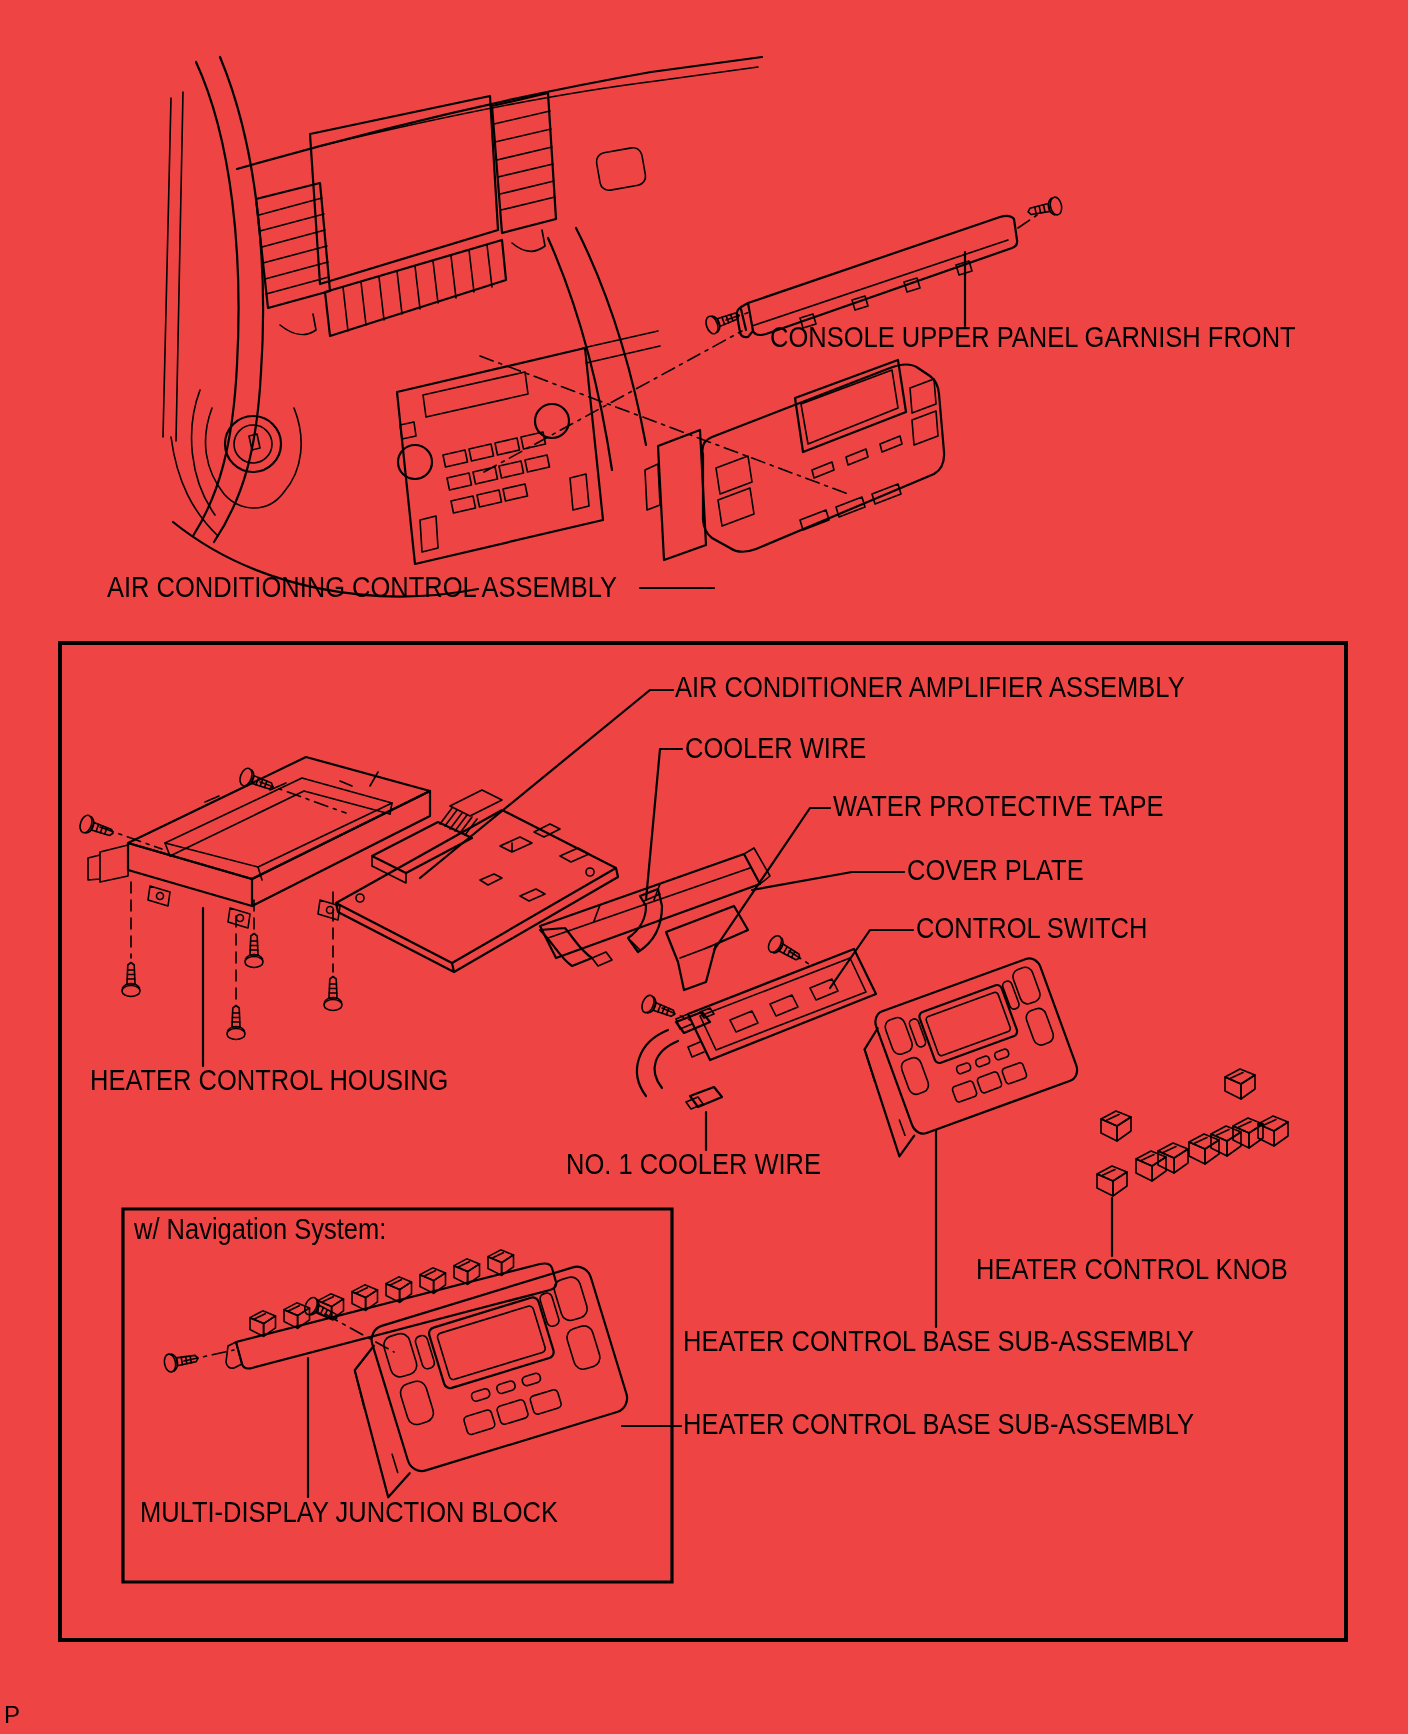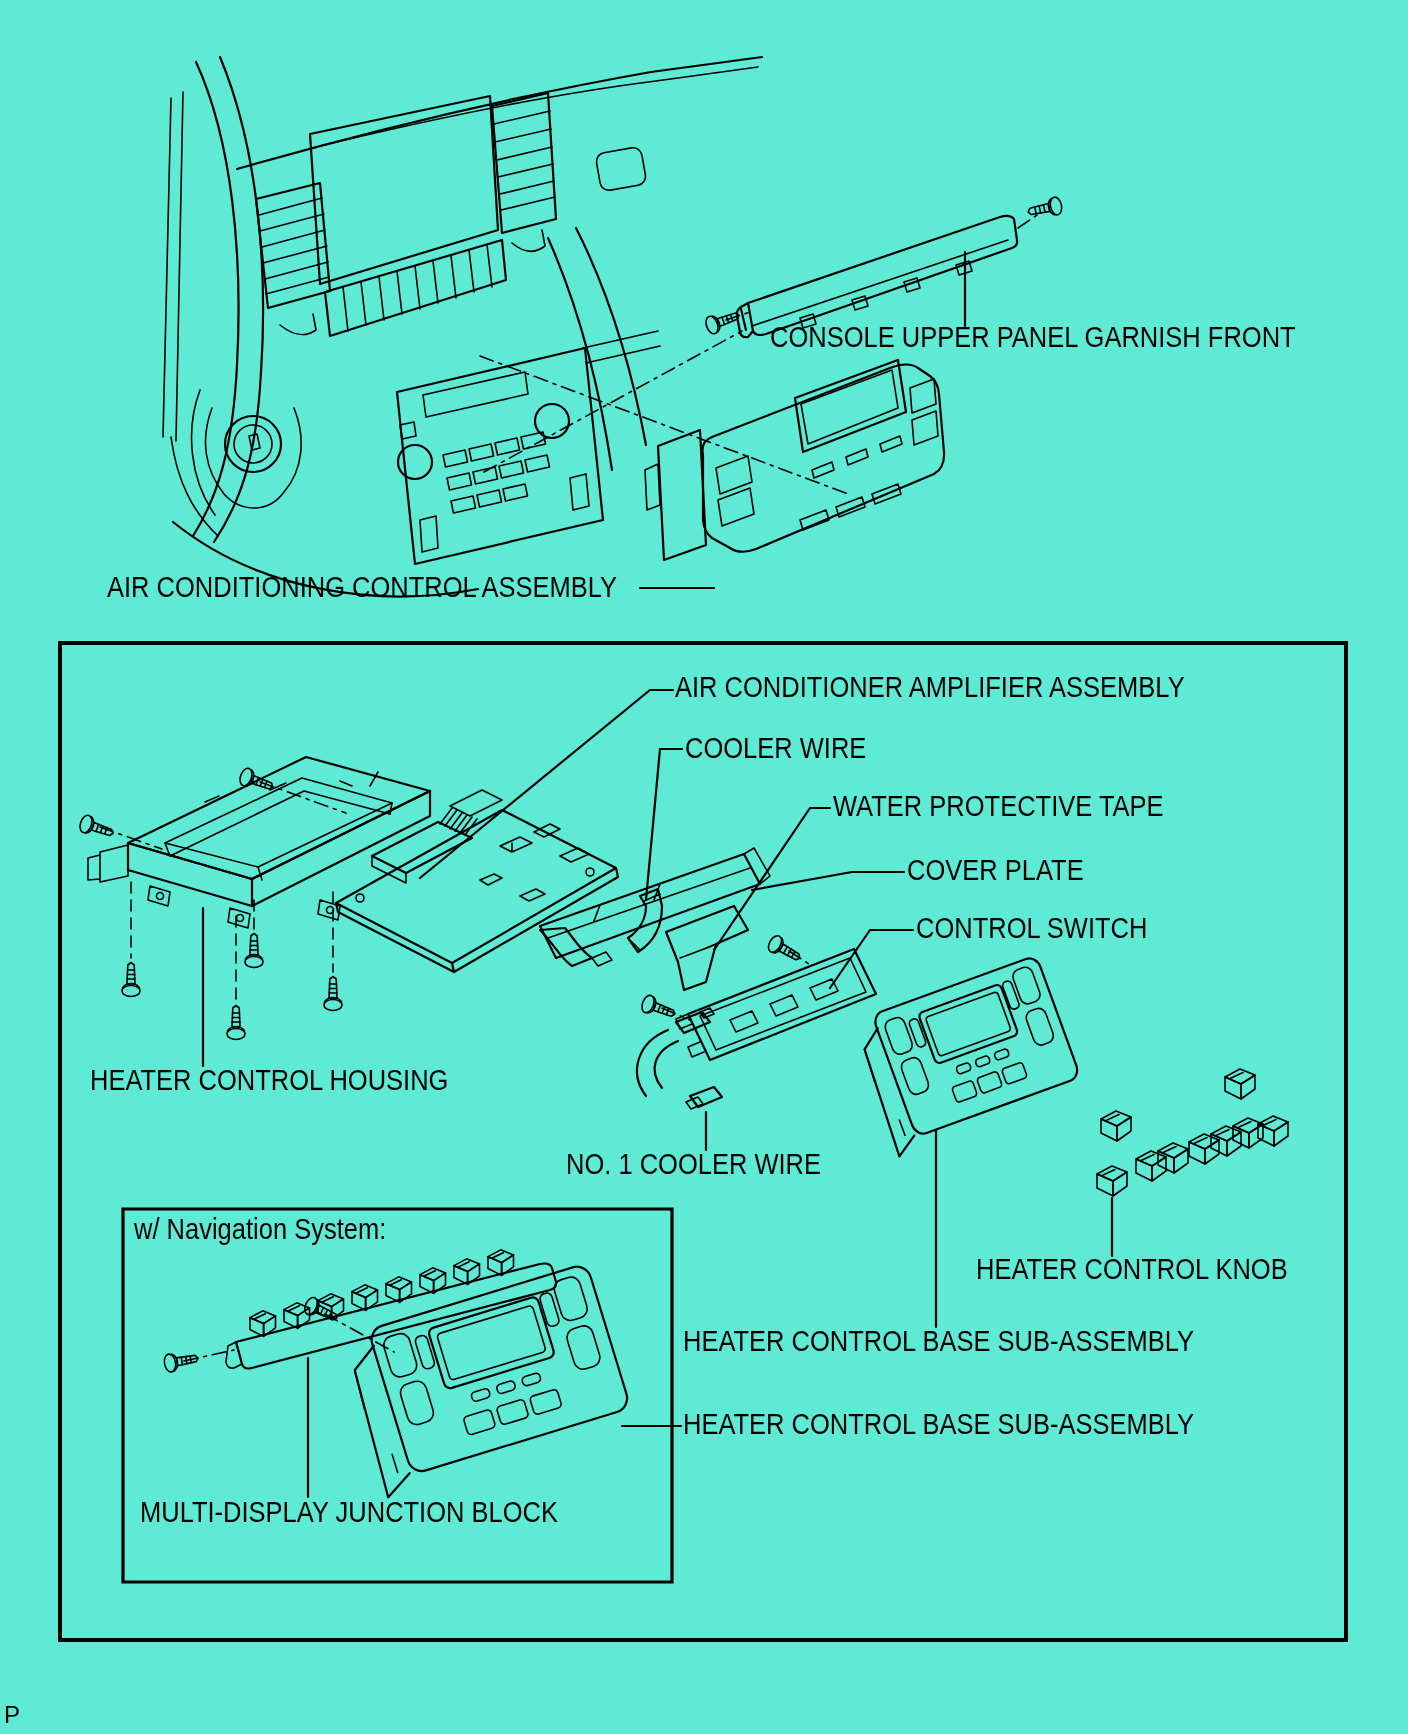--- a/index.html
+++ b/index.html
@@ -1,16 +1,16 @@
 <!DOCTYPE html>
 <html><head>
 <meta charset="utf-8">
 <style>
   html,body{margin:0;padding:0;background:#fff;}
-  #page{position:relative;width:1408px;height:1734px;background:#5eead4;overflow:hidden;
+  #page{position:relative;width:1408px;height:1734px;background:#ef4444;overflow:hidden;
         font-family:"Liberation Sans",sans-serif;color:#000;}
   #art{position:absolute;left:0;top:0;}
   .lbl{position:absolute;white-space:nowrap;font-size:30px;line-height:1;
        letter-spacing:0px;transform:scaleX(0.85);transform-origin:left top;color:#000;}
   .lbl-sm{font-size:24px;transform:none;}
   svg *{vector-effect:non-scaling-stroke;}
   .ink{stroke:#000;fill:none;stroke-width:2.2;stroke-linecap:round;stroke-linejoin:round;}
   .thin{stroke-width:1.6;}
   .dash{stroke-dasharray:11 7;}
   .dashdot{stroke-dasharray:14 6 3 6;}

